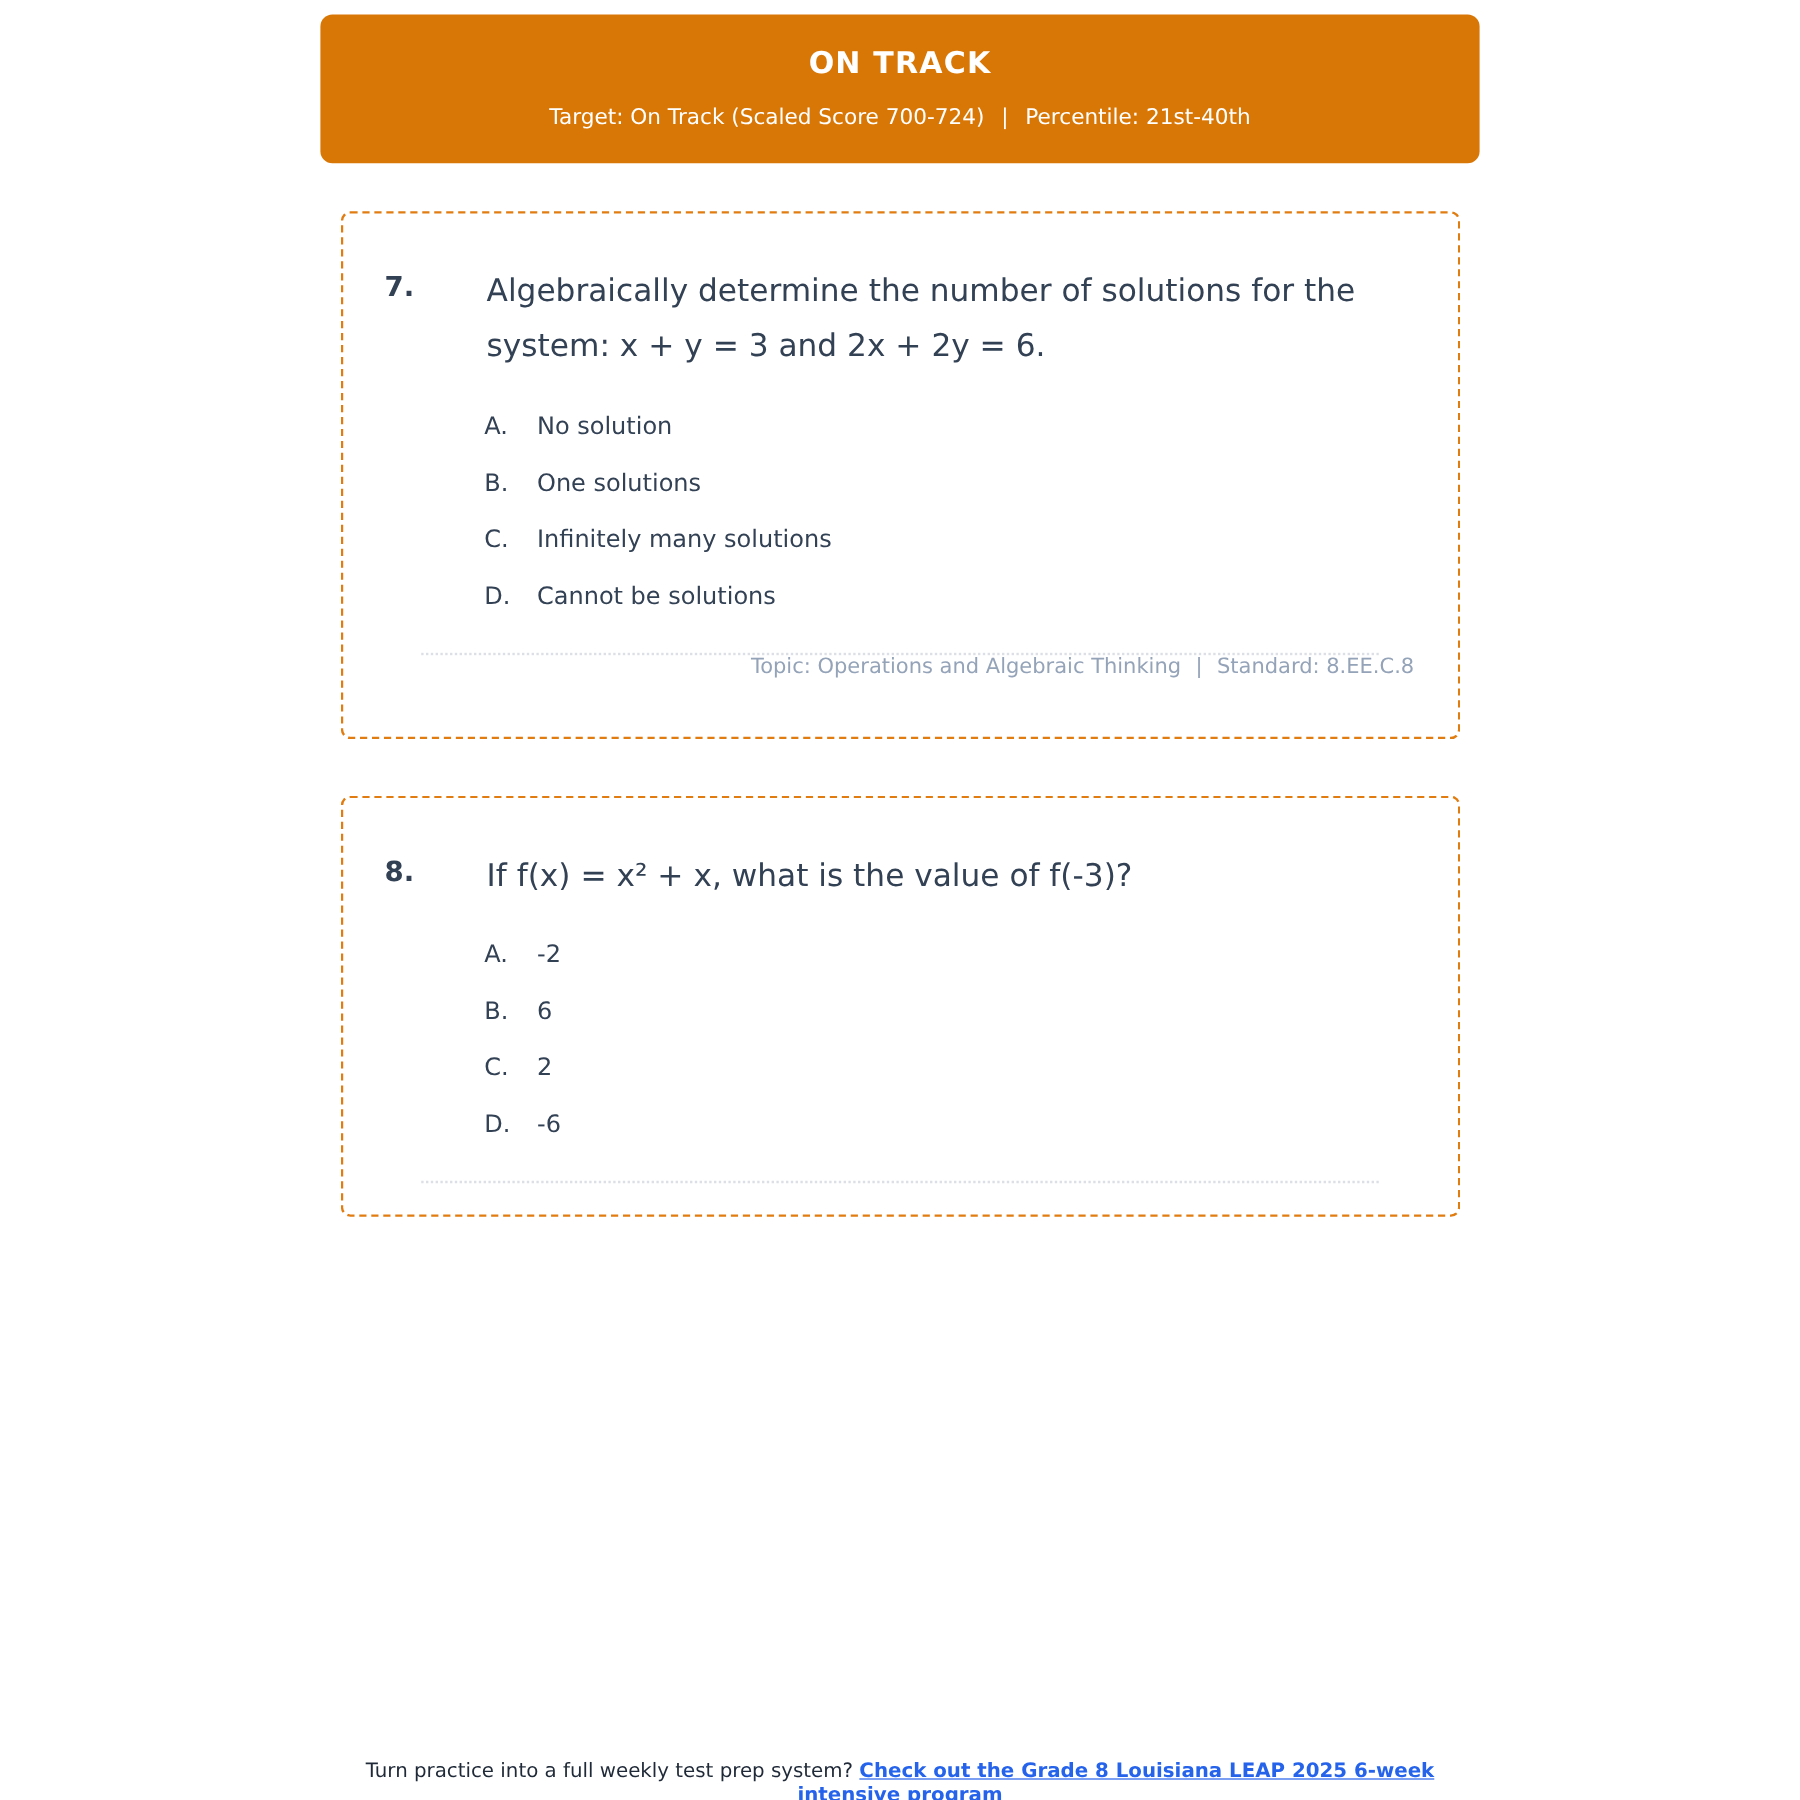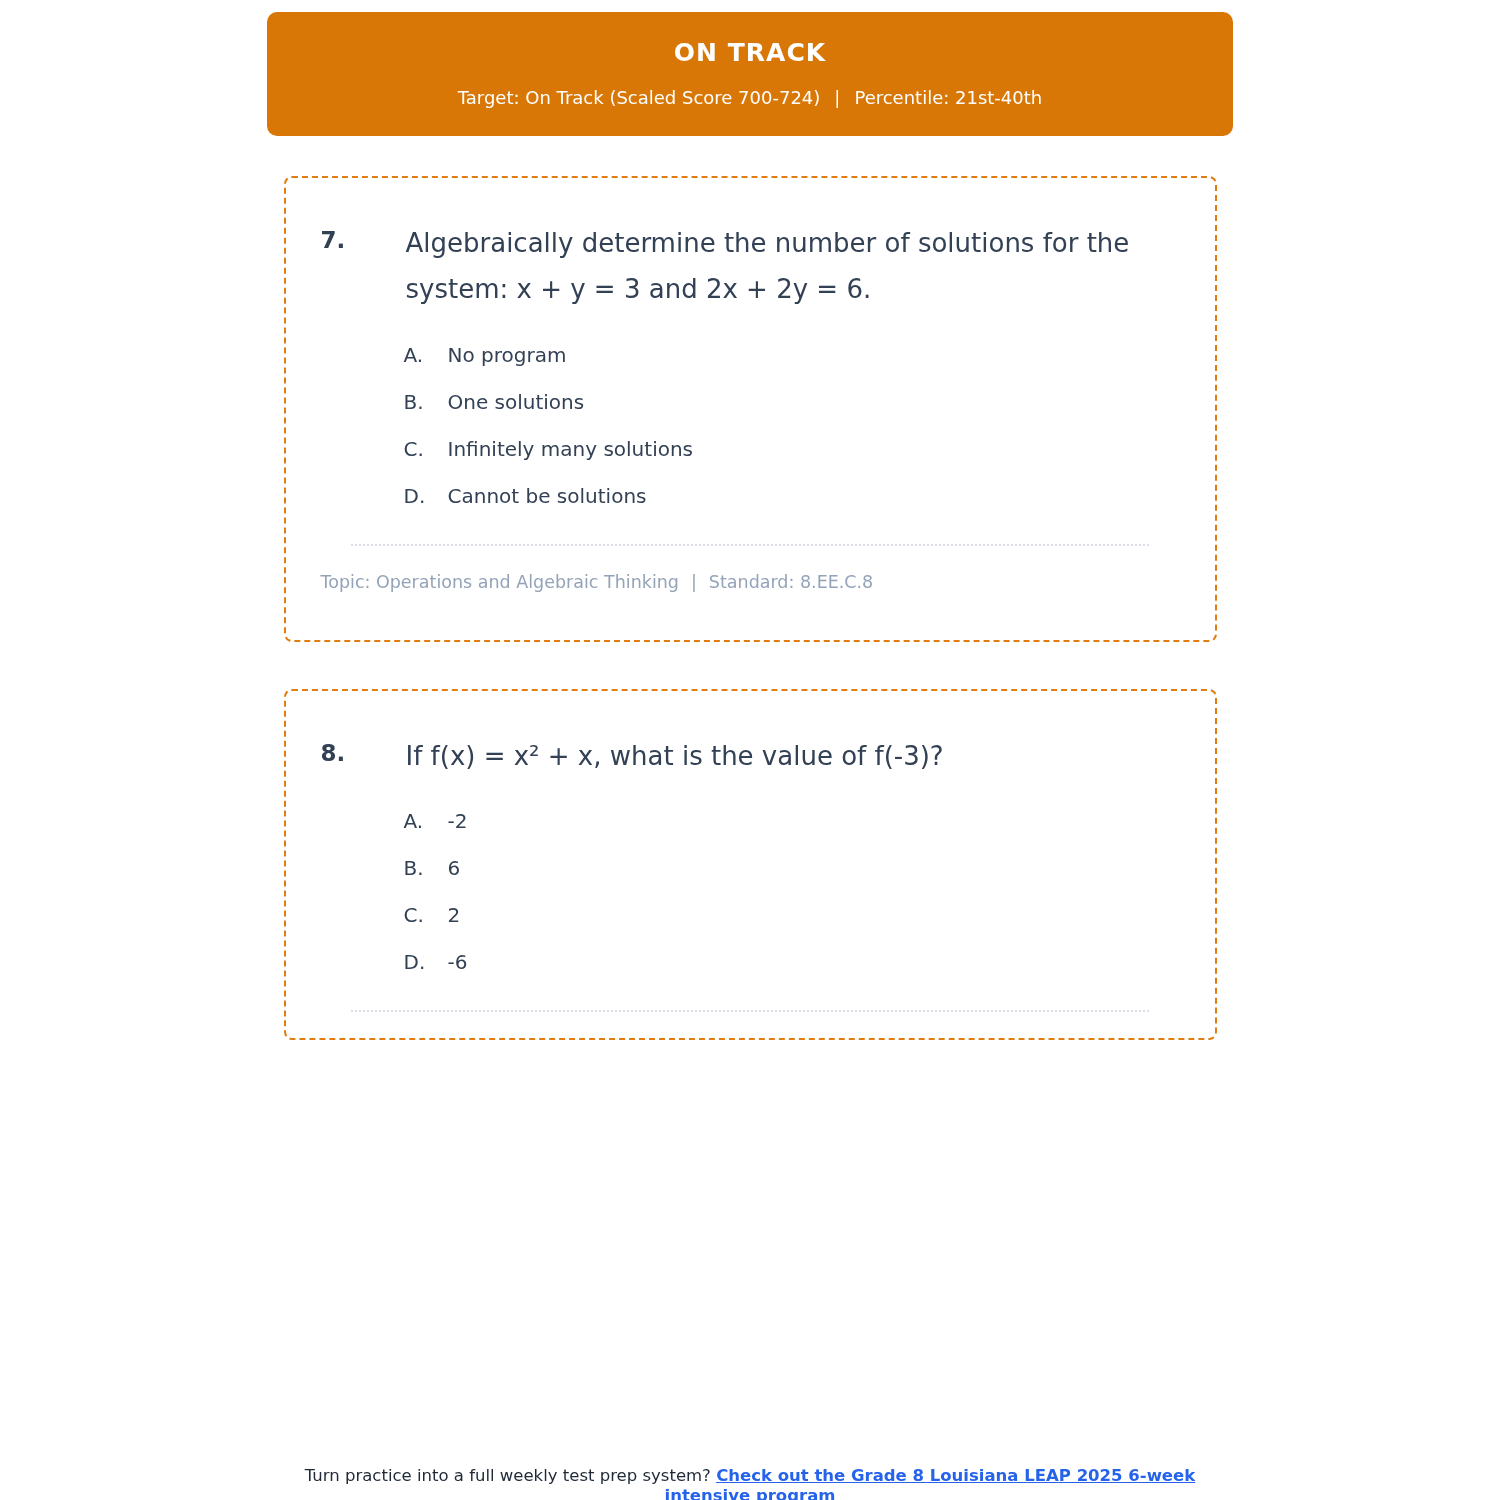--- a/index.html
+++ b/index.html
@@ -60,24 +60,23 @@
     margin-top: -6px;
   }
   .options { margin: 30px 0 0 83px; }
   .option { display: flex; font-size: 20px; margin-bottom: 23px; color: #334155; }
   .opt-letter { width: 44px; flex: 0 0 44px; }
   .divider {
     border-top: 2px dotted #DCE0E6;
     margin: 36px 30px 0;
   }
   .meta {
-    text-align: left;
+    text-align: right;
     color: #94A3B8;
     font-size: 17.5px;
-    margin-top: 26px;
     padding-bottom: 22px;
   }
   .meta .sep { padding: 0 12px; }
 
   
   .footer {
     position: absolute;
     top: 1438px;
     left: 0;
     right: 0;
@@ -110,21 +109,21 @@
   </div>
 
   <div class="card">
     <div class="q-row">
       <div class="q-num">7.</div>
       <div class="q-text">Algebraically determine the number of solutions for the system: x + y = 3 and 2x + 2y = 6.</div>
     </div>
     <div class="options">
       <div class="option">
         <span class="opt-letter">A.</span>
-        <span>No program</span>
+        <span>No solution</span>
       </div>
       <div class="option">
         <span class="opt-letter">B.</span>
         <span>One solutions</span>
       </div>
       <div class="option">
         <span class="opt-letter">C.</span>
         <span>Infinitely many solutions</span>
       </div>
       <div class="option">

